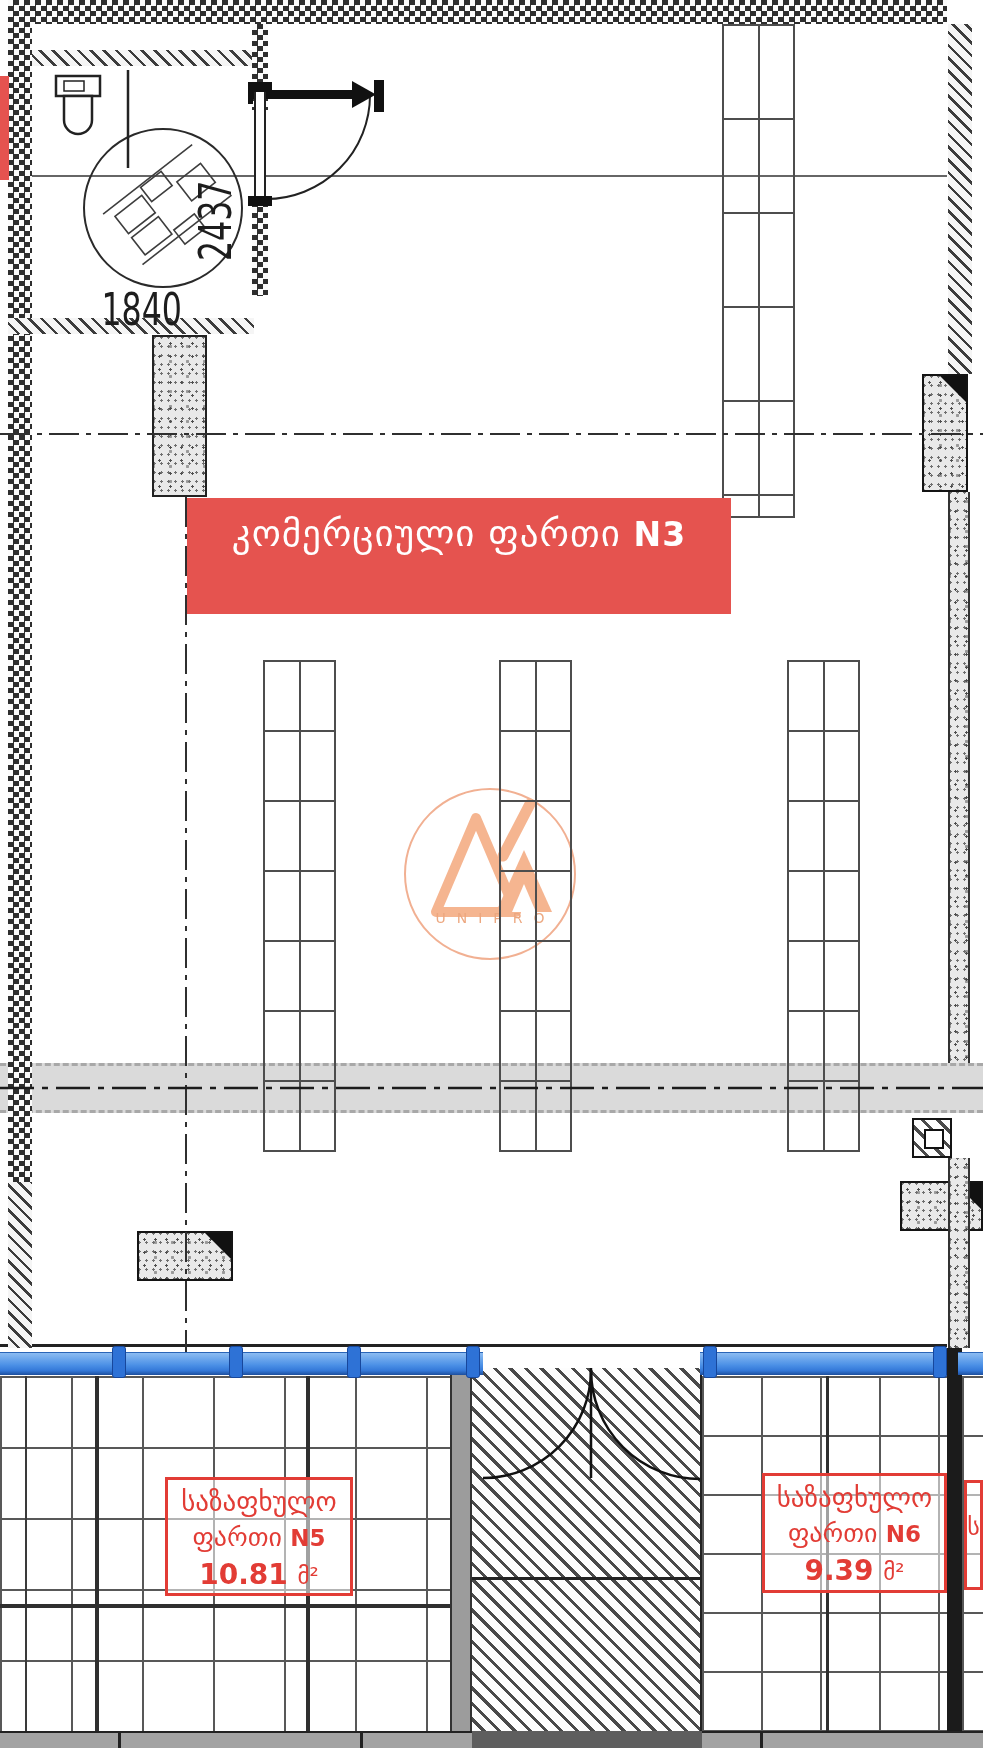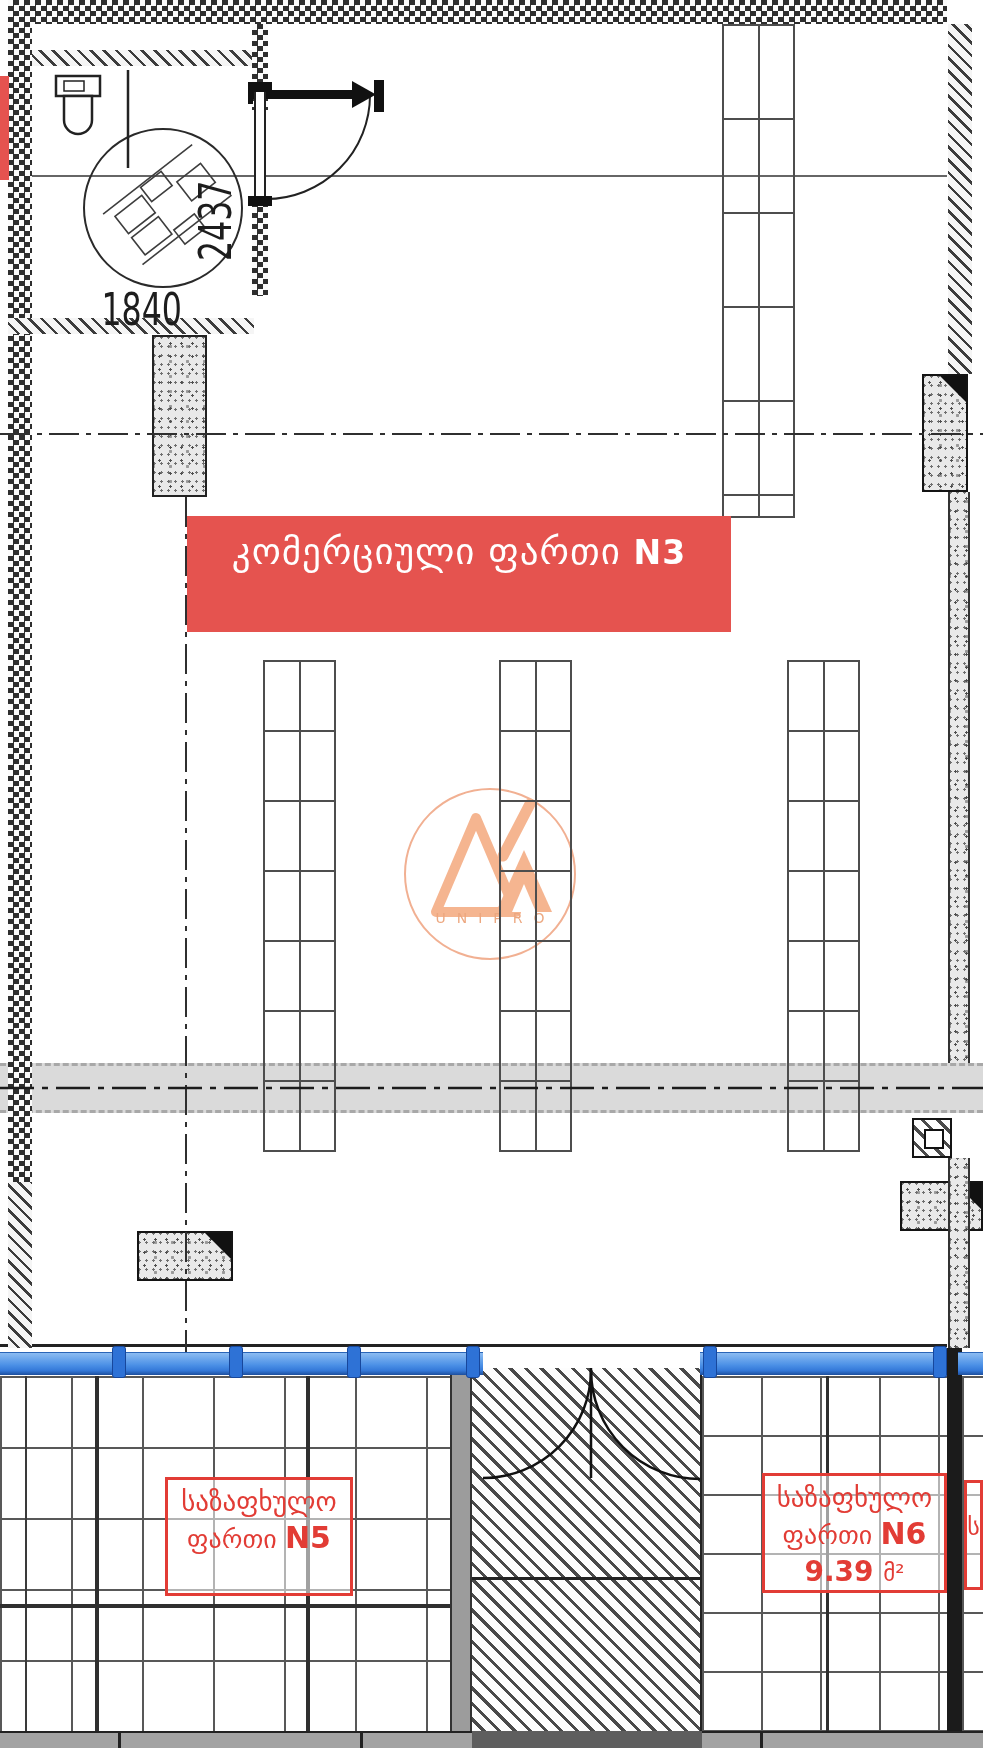--- a/index.html
+++ b/index.html
@@ -42,21 +42,21 @@
   .banner{background:#e5534f;color:#fff;text-align:center;z-index:6;}
   .banner .l1{margin-top:10px;font-size:37px;line-height:52px;letter-spacing:1px;white-space:nowrap;}
   .banner .l1 .unit{font-weight:bold;font-size:33px;}
   .banner .l2{font-size:34px;line-height:46px;font-weight:bold;}
   .banner .l2 .sq{font-weight:normal;font-size:27px;}
 
   .room-label{background:rgba(255,255,255,0.55);border:3px solid #e23c35;color:#e23c35;
     text-align:center;z-index:6;box-sizing:border-box;}
   .room-label .r1{font-size:27px;line-height:37px;margin-top:3px;white-space:nowrap;}
   .room-label .r2{font-size:26px;line-height:35px;white-space:nowrap;}
-  .room-label .r2 .unit{font-weight:bold;font-size:30px;}
+  .room-label .r2 .unit{font-weight:bold;font-size:23px;}
   .room-label .r3{font-size:28px;line-height:38px;font-weight:bold;}
   .room-label .r3 .sq{font-weight:normal;font-size:23px;}
 
   .dim{color:#1d1d1d;font-weight:500;font-size:44px;letter-spacing:0px;white-space:nowrap;}
 
   .gray-band{background:#dadada;border-top:3px dashed #a8a8a8;border-bottom:3px dashed #a8a8a8;box-sizing:border-box;z-index:1;}
 
   .blue-seg{background:linear-gradient(to bottom,#8cbcf2 0%,#4b90e6 55%,#3478d8 80%,#1d4f9e 100%);
     border-top:1.5px solid #2a65b8;z-index:4;}
   .mullion{background:#2e72d6;border:1.5px solid #17479c;border-radius:3px;box-sizing:border-box;z-index:5;}
@@ -100,21 +100,21 @@
 
   <div class="abs z2" style="left:83px;top:128px;width:160px;height:160px;border:2.5px solid #2a2a2a;border-radius:50%;box-sizing:border-box;"></div>
 
   <div class="abs dim z4" style="left:86px;top:284px;width:110px;text-align:center;transform:scaleX(.72);transform-origin:center;">1840</div>
   <div class="abs dim z4" style="left:160px;top:196px;width:110px;text-align:center;transform:rotate(-90deg) scaleX(.72);transform-origin:center;">2437</div>
 
   <div class="abs" style="left:32px;top:175px;width:915px;height:2px;background:#666;"></div>
 
   <div class="abs speckle z2" style="left:152px;top:335px;width:55px;height:162px;border:2px solid #222;box-sizing:border-box;"></div>
 
-  <div class="abs banner" style="left:187px;top:516px;width:544px;height:116px;">
+  <div class="abs banner" style="left:187px;top:498px;width:544px;height:116px;">
     <div class="l1"><span>კომერციული ფართი</span> <span class="unit">N3</span></div>
   </div>
 
   <div class="abs cellgrid cells100 z2" style="left:722px;top:24px;width:73px;height:494px;">
       <div class="vmid"></div>
     </div>
   <div class="abs cellgrid cells70 z2" style="left:263px;top:660px;width:73px;height:492px;">
       <div class="vmid"></div>
     </div>
   <div class="abs cellgrid cells70 z2" style="left:499px;top:660px;width:73px;height:492px;">
@@ -164,20 +164,21 @@
   <div class="abs" style="left:947px;top:1348px;width:15px;height:400px;background:#1b1b1b;"></div>
   <div class="abs tile58" style="left:962px;top:1376px;width:21px;height:372px;"></div>
 
   <div class="abs room-label" style="left:964px;top:1480px;width:19px;height:110px;overflow:hidden;">
     <div class="r1" style="margin-top:26px;font-size:24px;">ს</div>
   </div>
 
   <div class="abs room-label" style="left:165px;top:1477px;width:188px;height:119px;">
     <div class="r1">საზაფხულო</div>
     <div class="r2"><span>ფართი</span> <span class="unit">N5</span></div>
+    <div class="r3"><span>10.81</span> <span class="sq">მ²</span></div>
   </div>
   <div class="abs room-label" style="left:762px;top:1473px;width:185px;height:120px;">
     <div class="r1">საზაფხულო</div>
     <div class="r2"><span>ფართი</span> <span class="unit">N6</span></div>
     <div class="r3"><span>9.39</span> <span class="sq">მ²</span></div>
   </div>
 
   <div class="abs" style="left:0;top:1731px;width:983px;height:17px;background:#a3a3a3;border-top:2.5px solid #222;box-sizing:border-box;"></div>
   <div class="abs" style="left:472px;top:1731px;width:230px;height:17px;background:#5e5e5e;"></div>
   <div class="abs" style="left:118px;top:1731px;width:3px;height:17px;background:#222;"></div>

